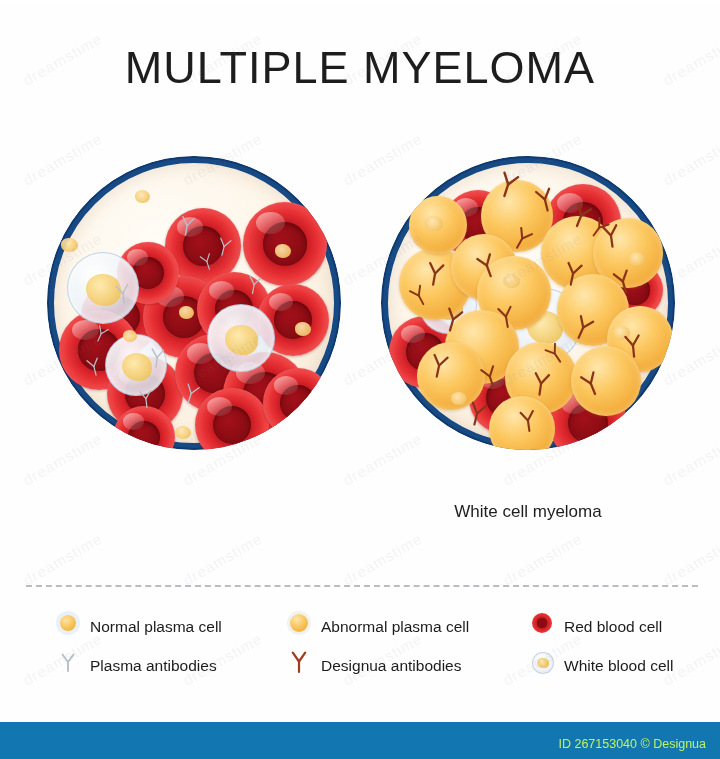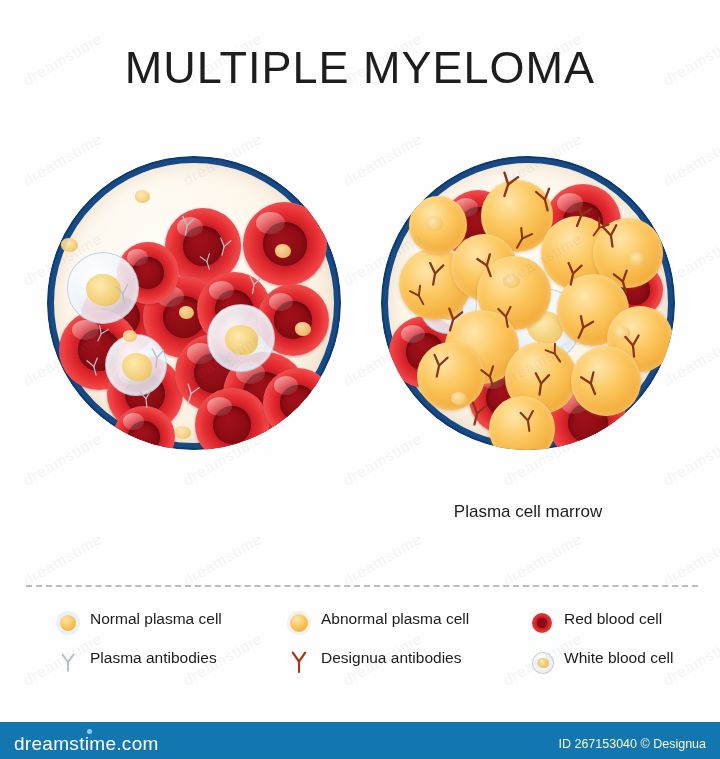--- a/index.html
+++ b/index.html
@@ -106,21 +106,21 @@
   #caption-myeloma{left:381px;top:498px;width:294px;}
 
   
   .divider{
     position:absolute;left:26px;top:581px;width:672px;height:0;
     border-top:2px dashed #b9bcc2;
   }
 
   
   .legend{position:absolute;left:0;top:600px;width:720px;height:86px;}
-  .lg-item{position:absolute;display:flex;align-items:flex-start;}
+  .lg-item{position:absolute;display:flex;align-items:flex-end;}
   .lg-ico{width:26px;height:26px;position:relative;flex:0 0 26px;margin-right:9px;}
   .lg-label{font-size:15.5px;color:#1c1c1c;white-space:nowrap;}
 
   .ico-normal-plasma{
     position:absolute;left:5px;top:5px;width:16px;height:16px;border-radius:50%;
     background:radial-gradient(circle at 38% 32%, #ffe3a4 0%, #f6c254 55%, #e7a534 100%);
     box-shadow:0 0 0 4px rgba(226,236,246,.75);
   }
   .ico-abnormal-plasma{
     position:absolute;left:4px;top:4px;width:18px;height:18px;border-radius:50%;
@@ -155,21 +155,21 @@
   .footer-logo{
     position:absolute;left:14px;top:11px;
     font-size:19px;color:#ffffff;letter-spacing:.3px;
   }
   .footer-logo .dot{
     position:absolute;left:73px;top:-4px;width:5px;height:5px;border-radius:50%;
     background:#7fd2f5;
   }
   .footer-id{
     position:absolute;right:14px;top:15px;
-    font-size:12.5px;color:#fef9c3;white-space:nowrap;margin-left:48px;
+    font-size:12.5px;color:#bef264;white-space:nowrap;margin-left:48px;
   }
 
   
   .wm{
     position:absolute;color:rgba(120,130,145,.085);
     font-size:15px;letter-spacing:1px;white-space:nowrap;
     transform:rotate(-30deg);transform-origin:left top;pointer-events:none;
   }
 </style>
 </head>
@@ -522,21 +522,21 @@
           <svg width="24" height="24" viewBox="0 0 26 26">
             <g stroke="#8a3418" stroke-width="2.1" stroke-linecap="round" fill="none">
               <path d="M13 23 L13 12.5"></path>
               <path d="M13 12.5 L6.8 3.8"></path>
               <path d="M13 12.5 L19.2 3.8"></path>
             </g>
           </svg>
         </div>
       </div>
   </div>
-  <div class="caption" id="caption-myeloma">Plasma cell marrow</div>
+  <div class="caption" id="caption-myeloma">White cell myeloma</div>
 
   <div class="divider"></div>
 
   <div class="legend">
 
     <div class="lg-item" style="left:55px;top:6px;">
       <span class="lg-ico">
         <span class="ico-normal-plasma"></span>
       </span>
       <span class="lg-label">Normal plasma cell</span>
@@ -584,24 +584,20 @@
 
     <div class="lg-item" style="left:529px;top:45px;">
       <span class="lg-ico">
         <span class="ico-wbc"></span>
       </span>
       <span class="lg-label">White blood cell</span>
     </div>
   </div>
 
   <div class="footer">
-    <div class="footer-logo">
-      <span>dreamstime.com</span>
-      <span class="dot"></span>
-    </div>
     <div class="footer-id">ID 267153040 © Designua</div>
   </div>
 
 <div class="wm" style="left: 20px; top: 70px;">dreamstime</div>
     <div class="wm" style="left: 180px; top: 70px;">dreamstime</div>
     <div class="wm" style="left: 340px; top: 70px;">dreamstime</div>
     <div class="wm" style="left: 500px; top: 70px;">dreamstime</div>
     <div class="wm" style="left: 660px; top: 70px;">dreamstime</div>
     <div class="wm" style="left: 20px; top: 170px;">dreamstime</div>
     <div class="wm" style="left: 180px; top: 170px;">dreamstime</div>

